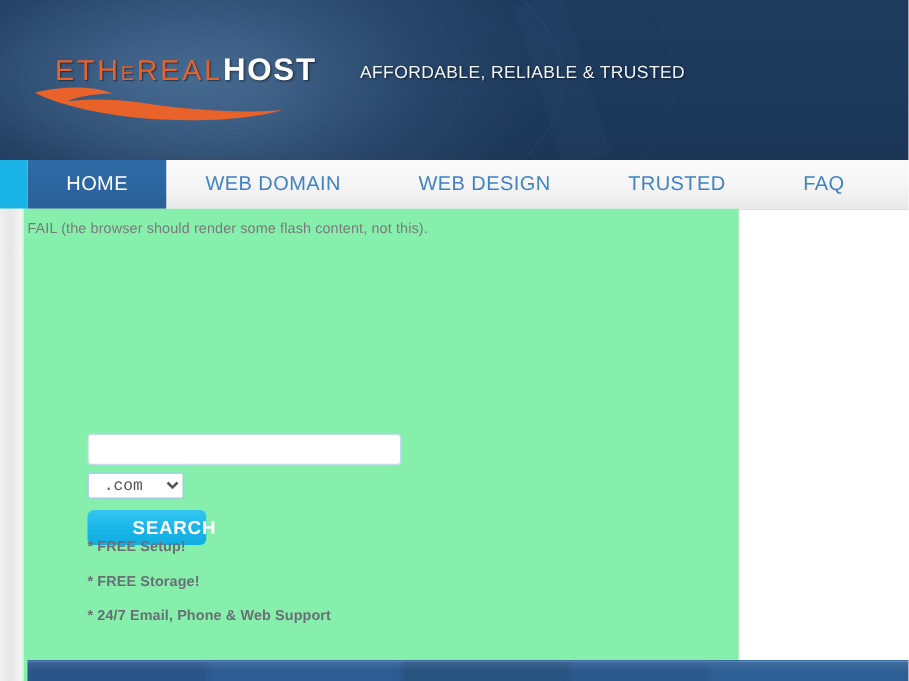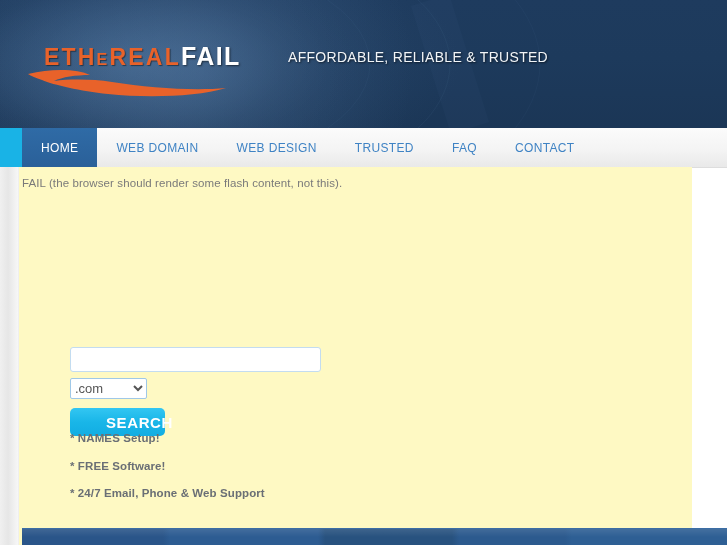--- a/index.html
+++ b/index.html
@@ -53,21 +53,21 @@
   .logo-text {
     position: absolute;
     left: 18px; top: 0px;
     white-space: nowrap;
     font-family: "Liberation Sans", sans-serif;
     letter-spacing: 1.2px;
   }
   .logo-ethereal {
     color: #e8622a;
     font-size: 23px;
-    font-weight: 700;
+    font-weight: 400;
     letter-spacing: 2.2px;
     text-shadow: 1px 1px 1px rgba(0,0,0,0.45);
   }
   .logo-ethereal .sm { font-size: 16px; }
   .logo-host {
     color: #ffffff;
     font-size: 25px;
     font-weight: 700;
     letter-spacing: 1.4px;
     text-shadow: 1px 1px 2px rgba(0,0,0,0.55);
@@ -115,41 +115,41 @@
     left: 0; top: 0;
     height: 39px;
     display: flex;
     align-items: stretch;
   }
   .nav-item {
     display: flex;
     align-items: center;
     justify-content: center;
     height: 39px;
-    padding: 0 19px;
-    font-size: 12px;
+    padding: 0 31px;
+    font-size: 16px;
     font-weight: 400;
     letter-spacing: 0.35px;
     color: #3f83c4;
     cursor: pointer;
     user-select: none;
     white-space: nowrap;
   }
   .nav-item.active {
     background: linear-gradient(180deg, #2f6ba6 0%, #2a6099 100%);
     color: #ffffff;
     font-weight: 400;
   }
 
   
   .body-area {
     position: absolute;
     left: 0; top: 167px;
-    width: 692px; height: 378px;
-    background: #fef9c3;
+    width: 591px; height: 378px;
+    background: #86efac;
   }
   .left-gutter {
     position: absolute;
     left: 0; top: 0;
     width: 18px; height: 378px;
     background: linear-gradient(90deg, #f0f0f0 0%, #e6e6e6 45%, #f7f7f7 100%);
   }
   .left-gutter-line {
     position: absolute;
     left: 18px; top: 0;
@@ -187,24 +187,24 @@
     box-sizing: content-box;
   }
   .tld-select {
     display: block;
     margin-top: 6px;
     width: 77px;
     height: 21px;
     border: 1px solid #9fc8e8;
     border-radius: 2px;
     background: #ffffff;
-    font-family: Liberation Sans, sans-serif;
+    font-family: Liberation Mono, monospace;
     font-size: 13px;
     color: #555;
-    padding-left: 0;
+    padding-left: 8px;
   }
   .search-btn {
     display: block;
     margin-top: 9px;
     width: 95px;
     height: 28px;
     border: 0;
     border-radius: 5px;
     background: linear-gradient(180deg, #33c6f2 0%, #19b6e8 50%, #12ade2 100%);
     color: #ffffff;
@@ -267,21 +267,21 @@
       <ellipse cx="120" cy="64" rx="250" ry="115" fill="none" stroke="rgba(130,170,210,0.14)" stroke-width="1"></ellipse>
       <ellipse cx="120" cy="64" rx="420" ry="190" fill="none" stroke="rgba(130,170,210,0.12)" stroke-width="1"></ellipse>
       <path d="M430 0 L470 128" stroke="rgba(120,160,205,0.10)" stroke-width="40" fill="none"></path>
     </svg>
 
     <div class="logo">
       <svg class="logo-swoosh" width="230" height="34" viewBox="0 0 230 34">
         <path d="M2 8 C26 2, 52 3, 64 9 C50 9, 36 11, 28 15 C44 13, 66 13, 86 16 C124 22, 168 25, 200 22 C170 31, 120 32, 82 28 C54 25, 28 19, 16 14 C10 12, 5 10, 2 8 Z" fill="#e8622a"></path>
       </svg>
       <div class="logo-text">
-        <span class="logo-ethereal">ETH<span class="sm">E</span>REAL</span><span class="logo-host">FAIL</span>
+        <span class="logo-ethereal">ETH<span class="sm">E</span>REAL</span><span class="logo-host">HOST</span>
       </div>
     </div>
 
     <div class="tagline">AFFORDABLE, RELIABLE &amp; TRUSTED</div>
   </div>
 
   <div class="navwrap">
     <div class="nav-accent"></div>
     <div class="nav-accent-tail"></div>
     <div class="nav-bar">
@@ -304,22 +304,22 @@
 
     <div class="search-form">
       <input class="domain-input" type="text" value="" placeholder="" style="">
       <select class="tld-select">
         <option>.com</option>
       </select>
       <button class="search-btn">SEARCH</button>
     </div>
 
     <ul class="features">
-      <li>* NAMES Setup!</li>
-      <li>* FREE Software!</li>
+      <li>* FREE Setup!</li>
+      <li>* FREE Storage!</li>
       <li>* 24/7 Email, Phone &amp; Web Support</li>
     </ul>
   </div>
 
   <div class="footer">
     <div class="footer-gloss"></div>
   </div>
 
 </div>
 

